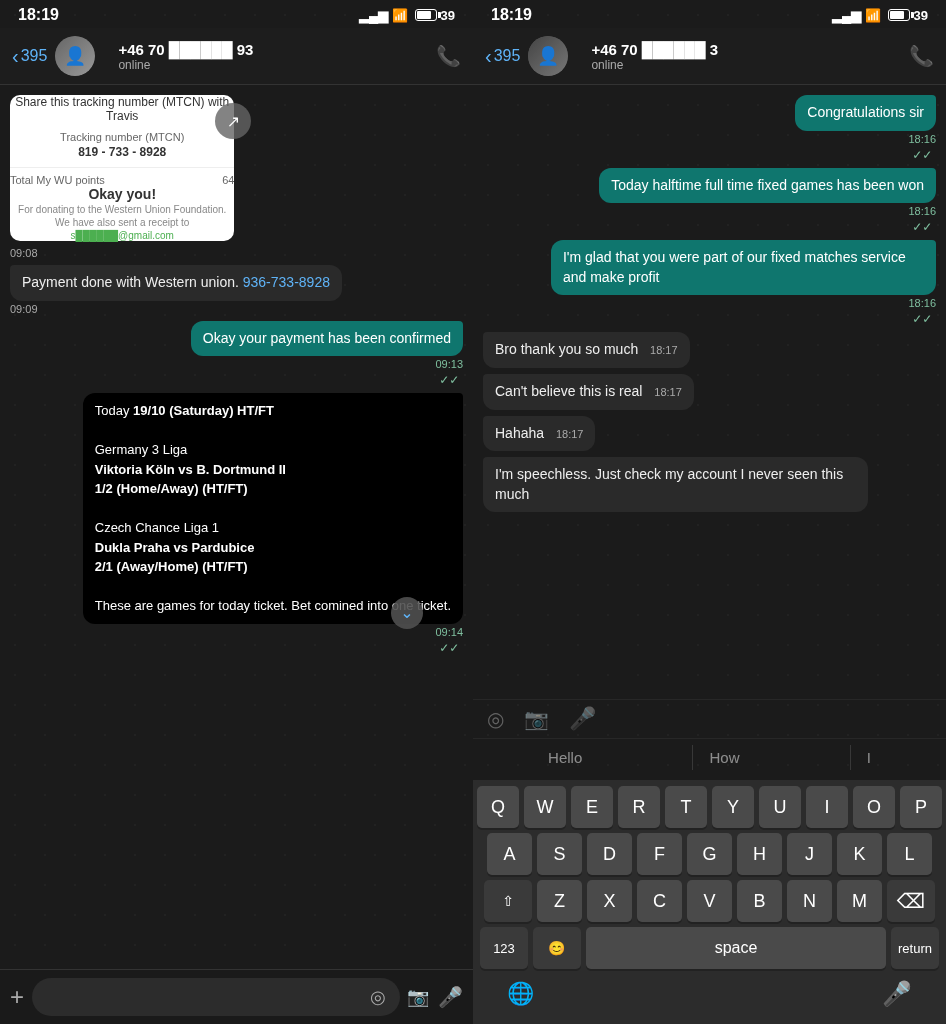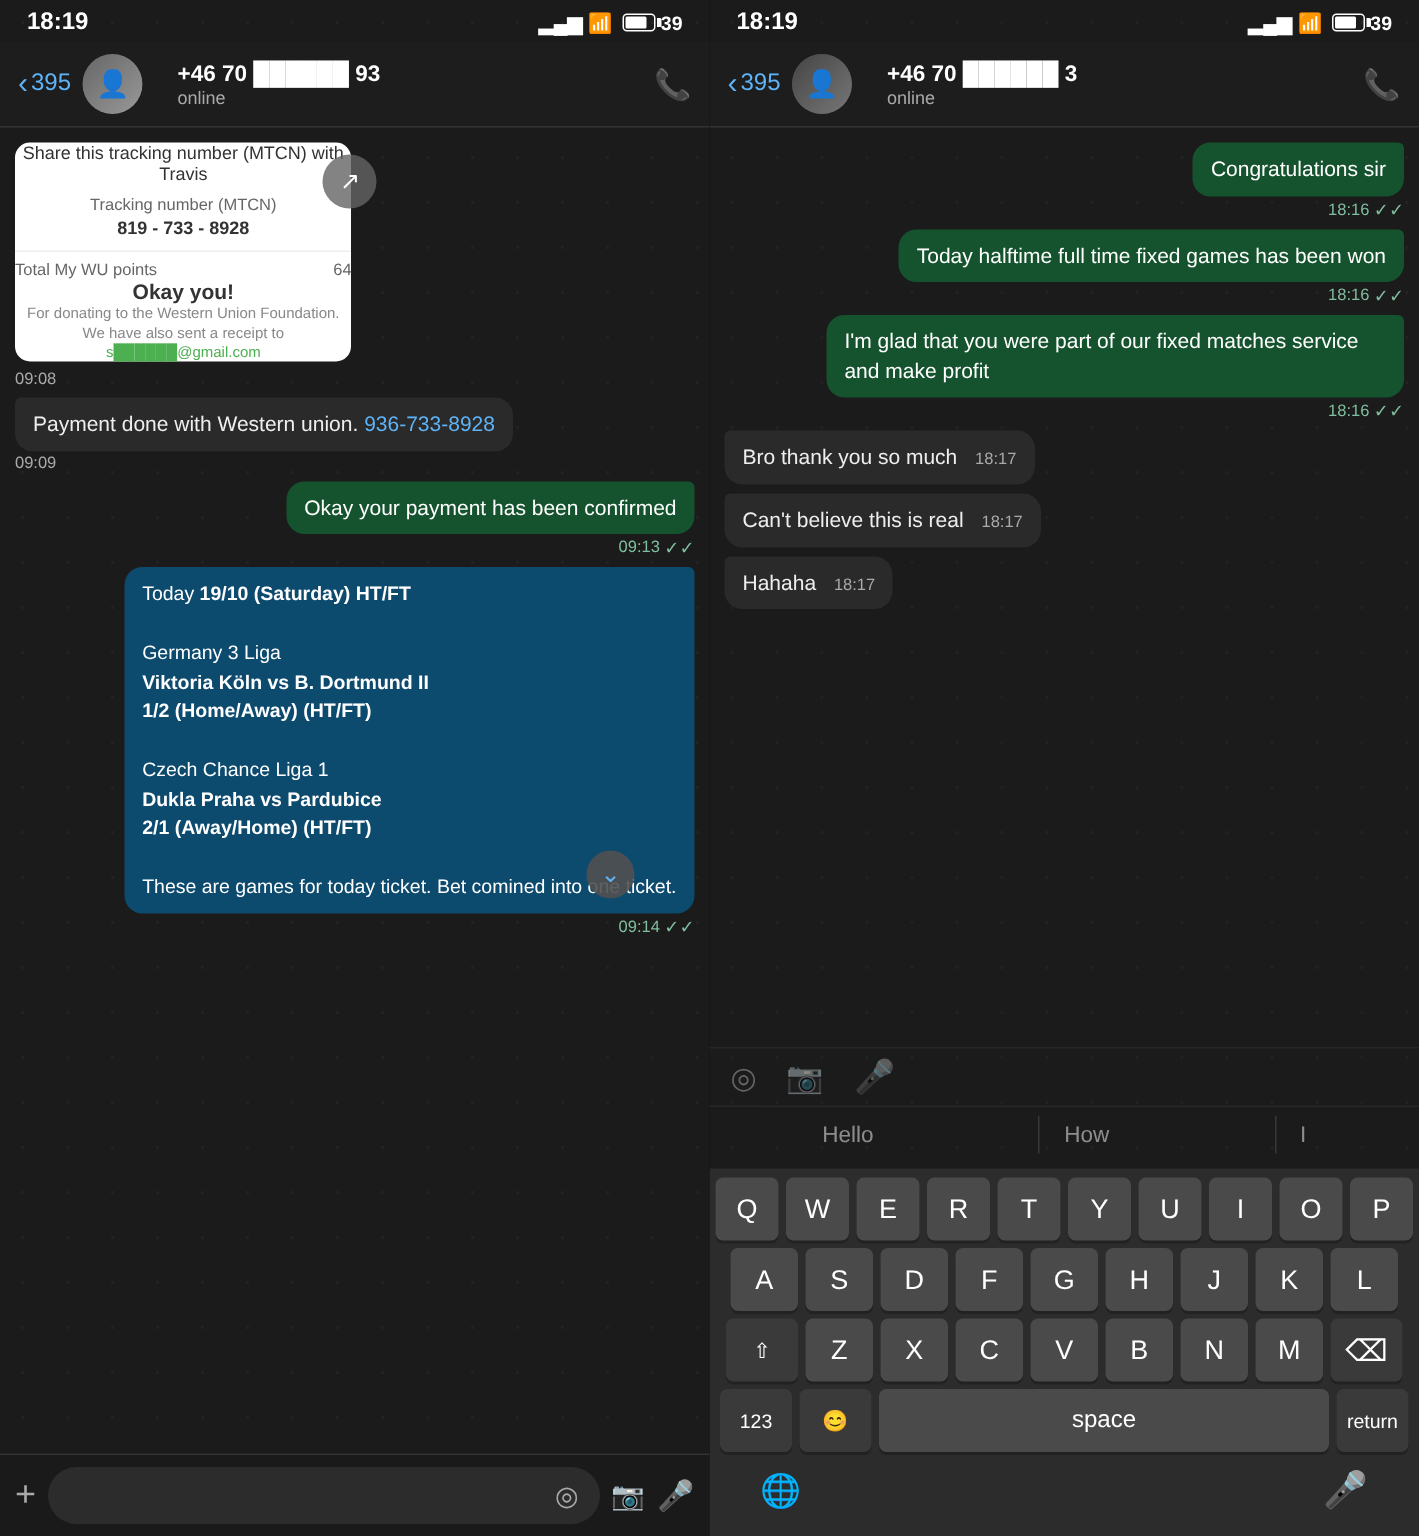--- a/index.html
+++ b/index.html
@@ -143,31 +143,31 @@
     .bubble {
       max-width: 85%;
       border-radius: 12px;
       padding: 8px 12px;
       font-size: 14px;
       line-height: 1.4;
       position: relative;
     }
 
     .bubble.received { background: #2a2a2a; color: #eee; border-radius: 4px 12px 12px 12px; }
-    .bubble.sent { background: #14532d; color: #fff; border-radius: 12px 4px 12px 12px; }
+    .bubble.sent { background: #0f766e; color: #fff; border-radius: 12px 4px 12px 12px; }
 
     .bubble-time {
       font-size: 11px;
       color: #aaa;
       margin-top: 2px;
       display: flex;
       align-items: center;
       gap: 3px;
     }
-    .bubble-time.sent-time { color: #7fbf9f; }
+    .bubble-time.sent-time { color: #7fbf9f; flex-direction: column; }
     .check-marks { color: #7fbf9f; font-size: 12px; }
 
     
     .wu-card {
       background: #fff;
       border-radius: 10px;
       max-width: 90%;
       margin-bottom: 4px;
     }
     .wu-card-title { font-size: 12px; color: #333; text-align: center; margin-bottom: 8px; }
@@ -185,21 +185,21 @@
       width: 36px; height: 36px;
       background: rgba(100,100,100,0.8);
       border-radius: 50%;
       display: flex; align-items: center; justify-content: center;
       color: #fff;
       font-size: 16px;
     }
 
     
     .bubble.match-bubble {
-      background: #0c4a6e;
+      background: #000000;
       max-width: 95%;
     }
     .match-text { font-size: 13px; line-height: 1.5; }
     .match-bold { font-weight: 700; }
 
     
     .chat-input-bar {
       position: relative;
       z-index: 10;
       display: flex;
@@ -570,20 +570,25 @@
       </div>
     </div>
 
     <div class="msg-row received">
       <div class="bubble received">
         <span>Hahaha</span>
         <span style="color:#aaa; font-size:11px; margin-left:8px;">18:17</span>
       </div>
     </div>
 
+    <div class="msg-row received">
+      <div class="bubble received">
+        <span>I'm speechless. Just check my account I never seen this much</span>
+      </div>
+    </div>
 
   </div>
 
   <div class="keyboard-toolbar-icons">
     <span class="kb-icon">◎</span>
     <span class="kb-icon">📷</span>
     <span class="kb-mic">🎤</span>
   </div>
 
   <div class="keyboard-toolbar">

